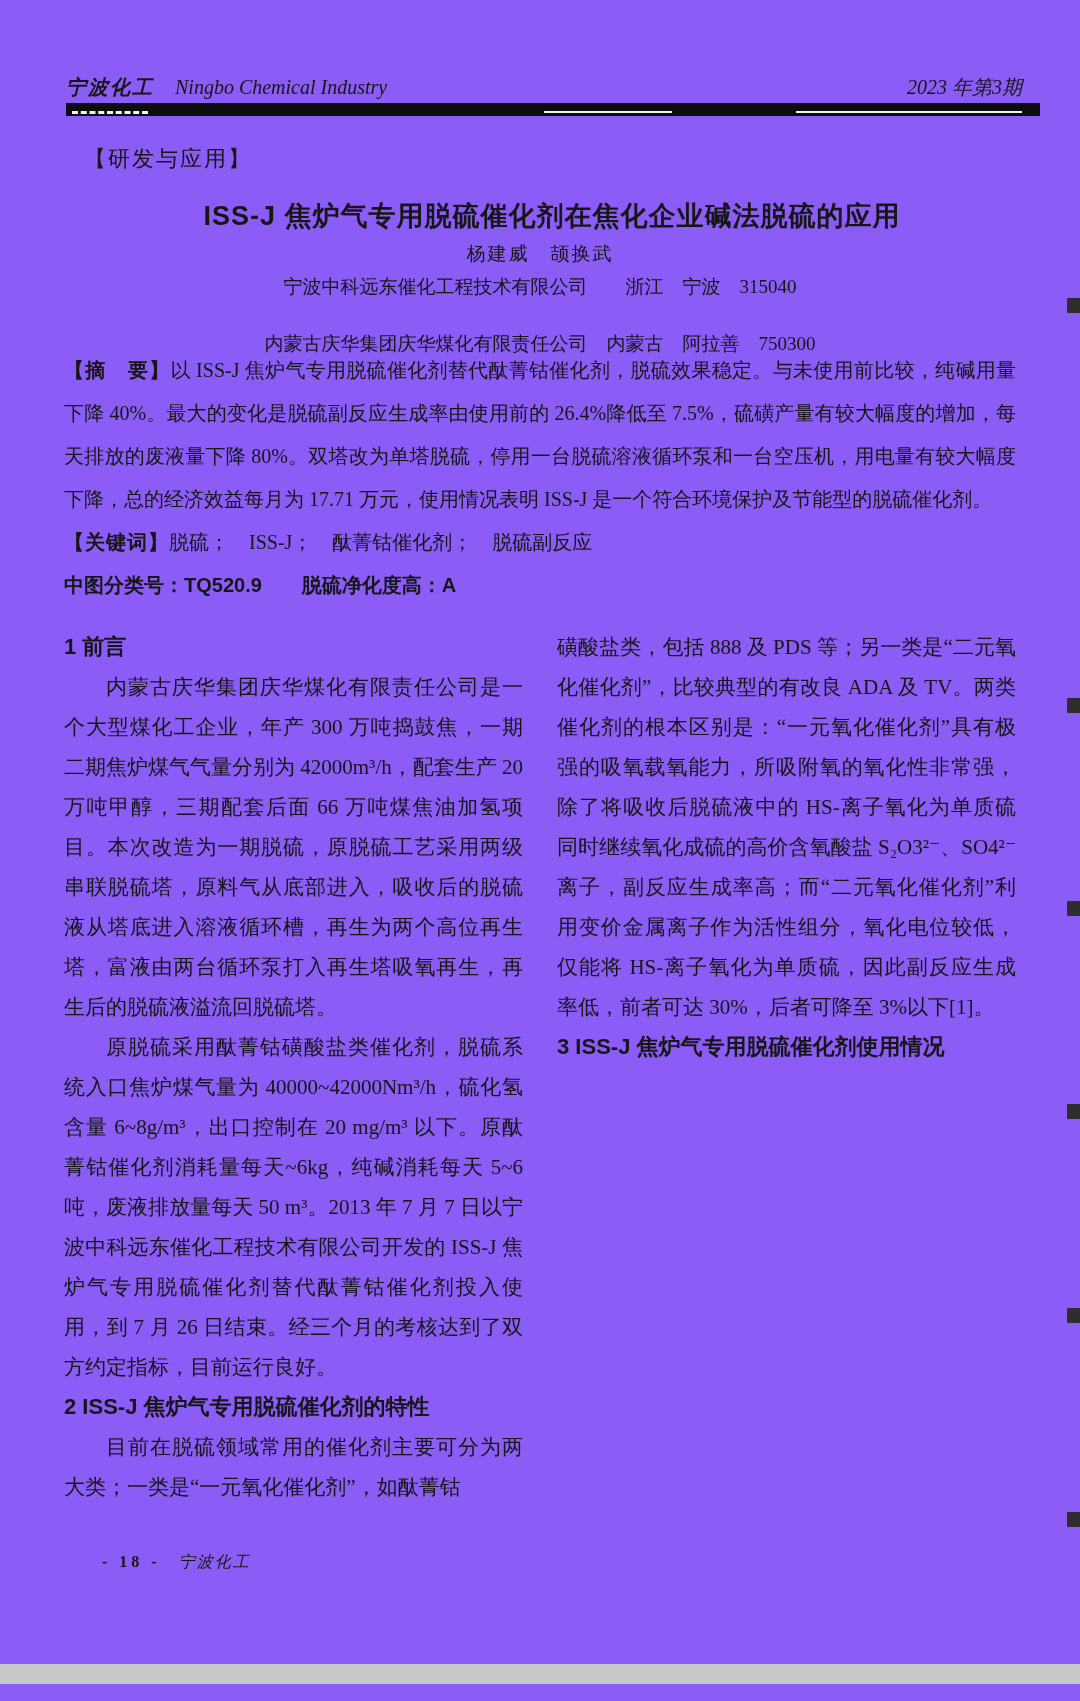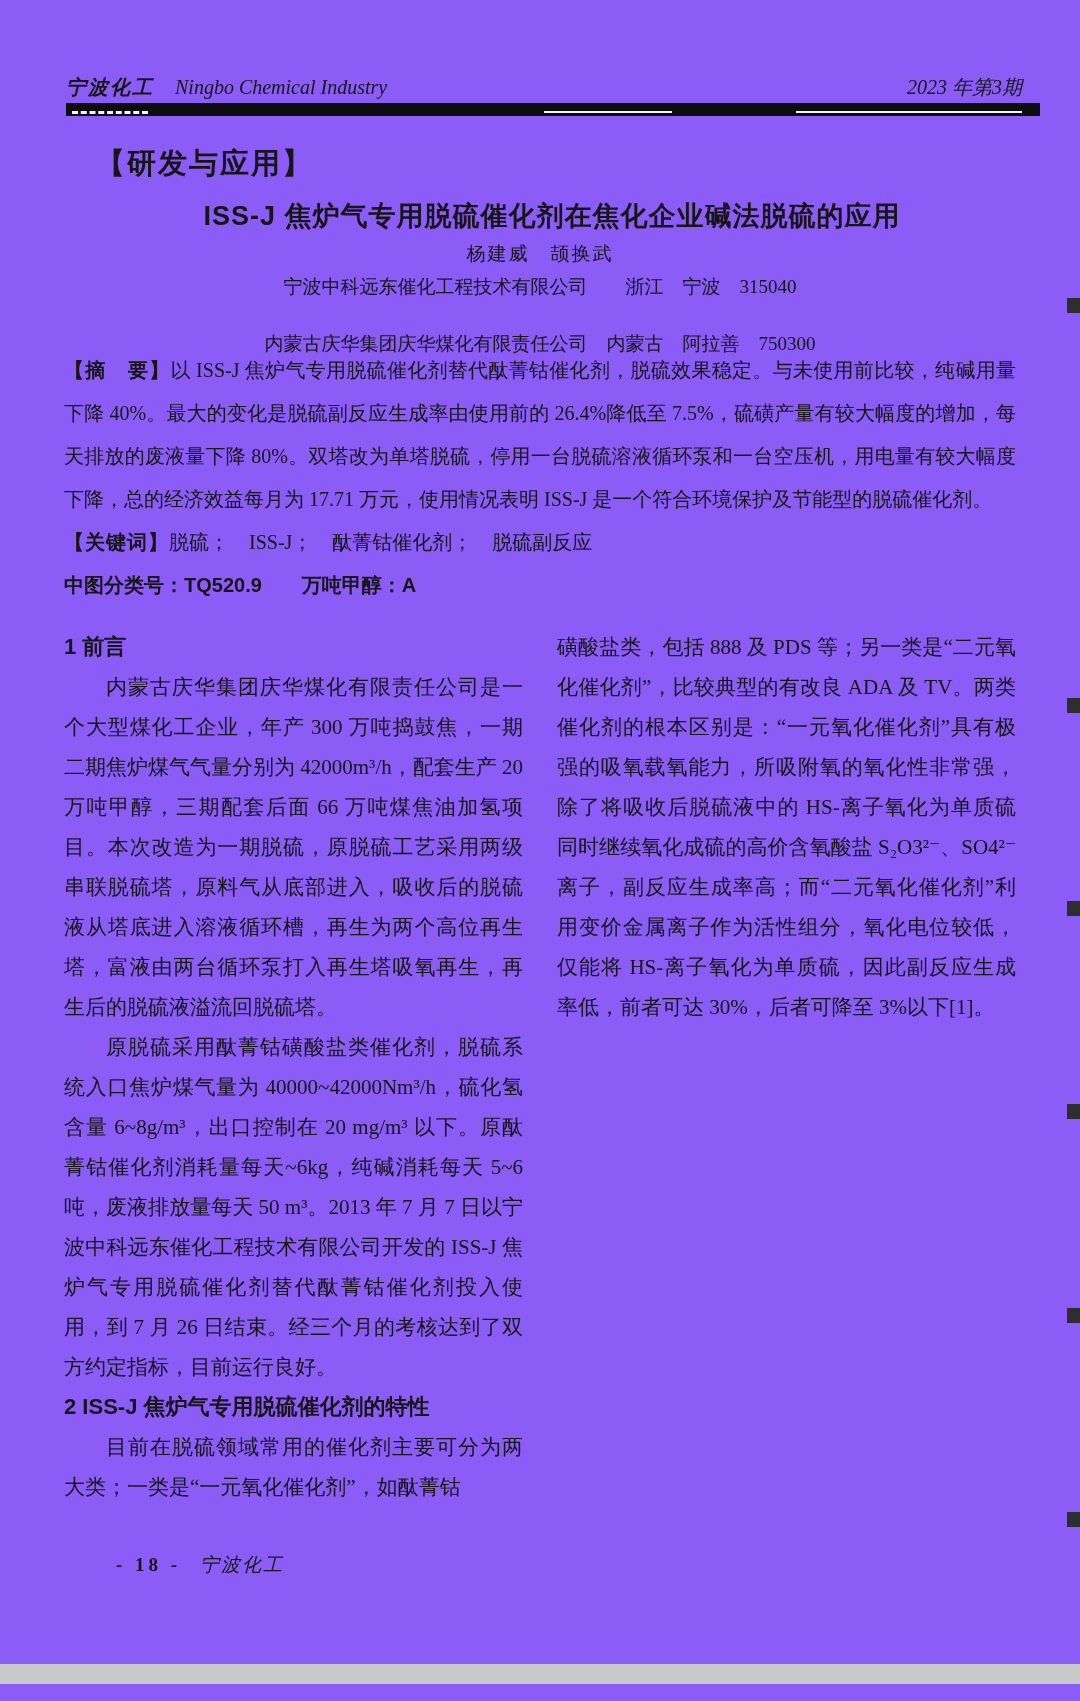--- a/index.html
+++ b/index.html
@@ -29,23 +29,23 @@
     border-bottom:3px dashed #f4f4f4;
   }
   .rule-bar .dash-mid{
     position:absolute;left:478px;bottom:3px;width:128px;height:2px;background:#f4f4f4;
   }
   .rule-bar .dash-right{
     position:absolute;right:18px;bottom:3px;width:226px;height:2px;background:#f4f4f4;
   }
   
   .section-label{
-    position:absolute;top:144px;left:96px;
+    position:absolute;top:144px;left:84px;
     font-family:"Liberation Sans","DejaVu Sans",sans-serif;
-    font-weight:700;font-size:29px;letter-spacing:2px;
+    font-weight:400;font-size:22px;letter-spacing:2px;
   }
   .title{
     position:absolute;top:186px;left:64px;width:952px;margin:12px;
     text-align:center;
     font-family:"Liberation Sans","DejaVu Sans",sans-serif;
     font-weight:700;font-size:27px;letter-spacing:1px;
   }
   .authors{position:absolute;top:241px;left:64px;width:952px;text-align:center;font-size:19px;letter-spacing:2px;}
   .affil1{position:absolute;top:274px;left:64px;width:952px;text-align:center;font-size:19px;}
   .affil2{position:absolute;top:307px;left:64px;width:952px;text-align:center;font-size:19px;margin-top:24px;}
@@ -68,21 +68,21 @@
   .col h2{
     margin:0;font-family:"Liberation Sans","DejaVu Sans",sans-serif;
     font-weight:700;font-size:22px;line-height:40px;
   }
   .col p{
     margin:0;font-size:21px;line-height:40px;
     text-align:justify;
   }
   .indent{text-indent:2em;}
   
-  .footer{position:absolute;top:1552px;left:116px;font-size:19px;}
+  .footer{position:absolute;top:1552px;left:102px;font-size:16px;}
   .footer .num{font-weight:700;letter-spacing:4px;}
   .footer .fj{font-style:italic;margin-left:14px;letter-spacing:2px;}
   
   .bottom-band{position:absolute;top:1664px;left:0;width:100%;height:20px;background:#c9c9c9;}
   .edge-mark{position:absolute;right:0;width:13px;height:15px;background:#2e2e2e;}
   .m1{top:298px;} .m2{top:698px;} .m3{top:901px;}
   .m4{top:1104px;} .m5{top:1308px;} .m6{top:1512px;}
 </style>
 </head>
 <body>
@@ -110,32 +110,33 @@
   <div class="authors">杨建威　颉换武</div>
   <div class="affil1">宁波中科远东催化工程技术有限公司　　浙江　宁波　315040</div>
   <div class="affil2">内蒙古庆华集团庆华煤化有限责任公司　内蒙古　阿拉善　750300</div>
 
   <div class="front-matter">
 
     <p class="abstract"><b class="lbl">【摘　要】</b><span>以 ISS-J 焦炉气专用脱硫催化剂替代酞菁钴催化剂，脱硫效果稳定。与未使用前比较，纯碱用量下降 40%。最大的变化是脱硫副反应生成率由使用前的 26.4%降低至 7.5%，硫磺产量有较大幅度的增加，每天排放的废液量下降 80%。双塔改为单塔脱硫，停用一台脱硫溶液循环泵和一台空压机，用电量有较大幅度下降，总的经济效益每月为 17.71 万元，使用情况表明 ISS-J 是一个符合环境保护及节能型的脱硫催化剂。</span></p>
 
     <p class="keywords"><b class="lbl">【关键词】</b><span>脱硫；　ISS-J；　酞菁钴催化剂；　脱硫副反应</span></p>
 
-    <p class="classification">中图分类号：TQ520.9　　万吨甲醇：A</p>
+    <p class="classification">中图分类号：TQ520.9　　脱硫净化度高：A</p>
 
     <div class="columns">
       <div class="col">
         <h2>1 前言</h2>
         <p class="indent">内蒙古庆华集团庆华煤化有限责任公司是一个大型煤化工企业，年产 300 万吨捣鼓焦，一期二期焦炉煤气气量分别为 42000m³/h，配套生产 20 万吨甲醇，三期配套后面 66 万吨煤焦油加氢项目。本次改造为一期脱硫，原脱硫工艺采用两级串联脱硫塔，原料气从底部进入，吸收后的脱硫液从塔底进入溶液循环槽，再生为两个高位再生塔，富液由两台循环泵打入再生塔吸氧再生，再生后的脱硫液溢流回脱硫塔。</p>
         <p class="indent">原脱硫采用酞菁钴磺酸盐类催化剂，脱硫系统入口焦炉煤气量为 40000~42000Nm³/h，硫化氢含量 6~8g/m³，出口控制在 20 mg/m³ 以下。原酞菁钴催化剂消耗量每天~6kg，纯碱消耗每天 5~6 吨，废液排放量每天 50 m³。2013 年 7 月 7 日以宁波中科远东催化工程技术有限公司开发的 ISS-J 焦炉气专用脱硫催化剂替代酞菁钴催化剂投入使用，到 7 月 26 日结束。经三个月的考核达到了双方约定指标，目前运行良好。</p>
         <h2>2 ISS-J 焦炉气专用脱硫催化剂的特性</h2>
         <p class="indent">目前在脱硫领域常用的催化剂主要可分为两大类；一类是“一元氧化催化剂”，如酞菁钴</p>
       </div>
       <div class="col">
         <p>磺酸盐类，包括 888 及 PDS 等；另一类是“二元氧化催化剂”，比较典型的有改良 ADA 及 TV。两类催化剂的根本区别是：“一元氧化催化剂”具有极强的吸氧载氧能力，所吸附氧的氧化性非常强，除了将吸收后脱硫液中的 HS-离子氧化为单质硫同时继续氧化成硫的高价含氧酸盐 S₂O3²⁻、SO4²⁻离子，副反应生成率高；而“二元氧化催化剂”利用变价金属离子作为活性组分，氧化电位较低，仅能将 HS-离子氧化为单质硫，因此副反应生成率低，前者可达 30%，后者可降至 3%以下[1]。</p>
+        <h2>3 ISS-J 焦炉气专用脱硫催化剂使用情况</h2>
       </div>
     </div>
 
   </div>
 
   <div class="footer">
     <span class="num">- 18 -</span>
     <span class="fj">宁波化工</span>
   </div>
 

